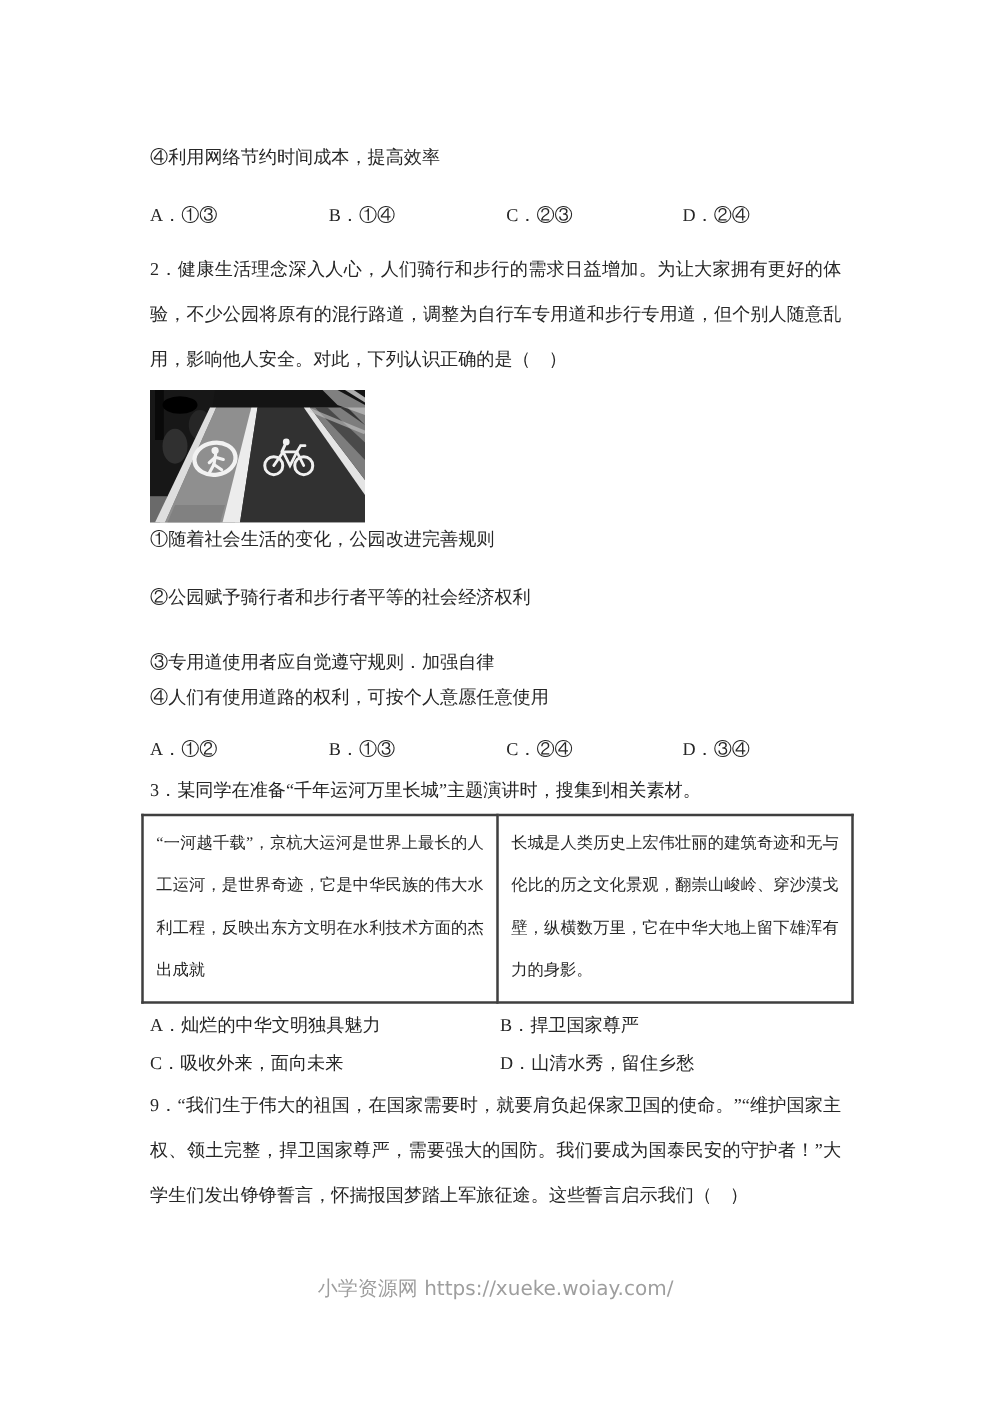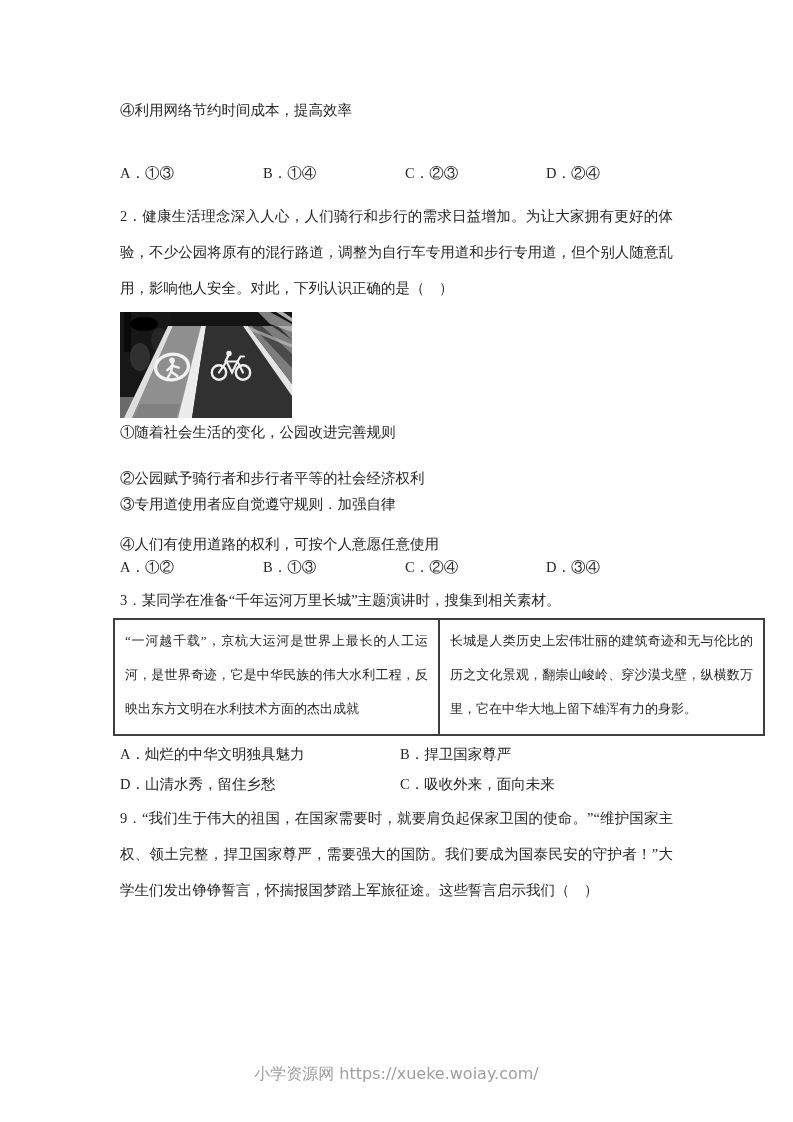--- a/index.html
+++ b/index.html
@@ -1,48 +1,48 @@
 <!DOCTYPE html>
 <html><head>
 <meta charset="utf-8">
 <style>
   html,body{margin:0;padding:0}
   body{
     width:793px;height:1122px;background:#ffffff;position:relative;overflow:hidden;
     font-family:"Liberation Serif","DejaVu Serif",serif;color:#262626;
   }
-  .content{position:absolute;left:120px;top:0;width:553px;font-size:14.5px}
+  .content{position:absolute;left:120px;top:16px;width:553px;font-size:14.5px}
   p{margin:0}
   .jl{text-align:justify}
   #q6-item{margin-top:100px;line-height:20px}
   .opts4{display:grid;grid-template-columns:143px 142px 141px 1fr;line-height:22px}
-  #q6-opts{margin-top:42px}
+  #q6-opts{margin-top:26px}
   #q7-stem{margin-top:14px;line-height:36px}
   figure.photo{margin:6px 0 0 0;width:172px;height:106px}
   figure.photo svg{display:block}
   .item{line-height:22px}
   #q7-i1{margin-top:3px}
   #q7-i2{margin-top:24px}
-  #q7-i3{margin-top:4px}
-  #q7-i4{margin-top:18px}
-  #q7-opts{margin-top:1px}
+  #q7-i3{margin-top:30px}
+  #q7-i4{margin-top:6px}
+  #q7-opts{margin-top:20px}
   #q8-stem{margin-top:10px;line-height:24px}
-  table.materials{border-collapse:collapse;width:652px;margin:6px 0 0 -7px;table-layout:fixed}
+  table.materials{border-collapse:collapse;width:570px;margin:6px 0 0 -7px;table-layout:fixed}
   table.materials td{
     border:2px solid #3f3f3f;width:50%;padding:4px 10px 8px 10px;
     font-size:13px;line-height:34px;text-align:justify;vertical-align:top;
   }
   #q8-qline{margin-top:4px;line-height:24px}
   .opts2{display:grid;grid-template-columns:280px 1fr;line-height:24px}
   #q8-optsAB{margin-top:6px}
   #q8-optsCD{margin-top:6px}
   #q9-stem{margin-top:4px;line-height:36px}
   #q9-i1{margin-top:2px;line-height:22px}
   footer.page-footer{
-    position:absolute;left:0;top:1064px;width:793px;text-align:center;
+    position:absolute;left:0;top:1021px;width:793px;text-align:center;
     font-family:"DejaVu Sans","Liberation Sans",sans-serif;font-size:16px;color:#9e9e9e;
   }
   footer.page-footer a{color:#9e9e9e;text-decoration:none}
 </style>
 </head>
 <body>
 
 <main class="content">
 
   <p id="q6-item" class="jl">④利用网络节约时间成本，提高效率</p>
@@ -136,22 +136,22 @@
       </tr>
     </tbody>
   </table>
 
 
   <div id="q8-optsAB" class="opts2">
     <span>A．灿烂的中华文明独具魅力</span>
     <span>B．捍卫国家尊严</span>
   </div>
   <div id="q8-optsCD" class="opts2">
+    <span>C．吸收外来，面向未来</span>
     <span>D．山清水秀，留住乡愁</span>
-    <span>C．吸收外来，面向未来</span>
   </div>
 
   <p id="q9-stem" class="jl">9．“我们生于伟大的祖国，在国家需要时，就要肩负起保家卫国的使命。”“维护国家主权、领土完整，捍卫国家尊严，需要强大的国防。我们要成为国泰民安的守护者！”大学生们发出铮铮誓言，怀揣报国梦踏上军旅征途。这些誓言启示我们（　）</p>
 
 </main>
 
 <footer class="page-footer">
   <span>小学资源网</span>
   <a href="#">https://xueke.woiay.com/</a>
 </footer>

